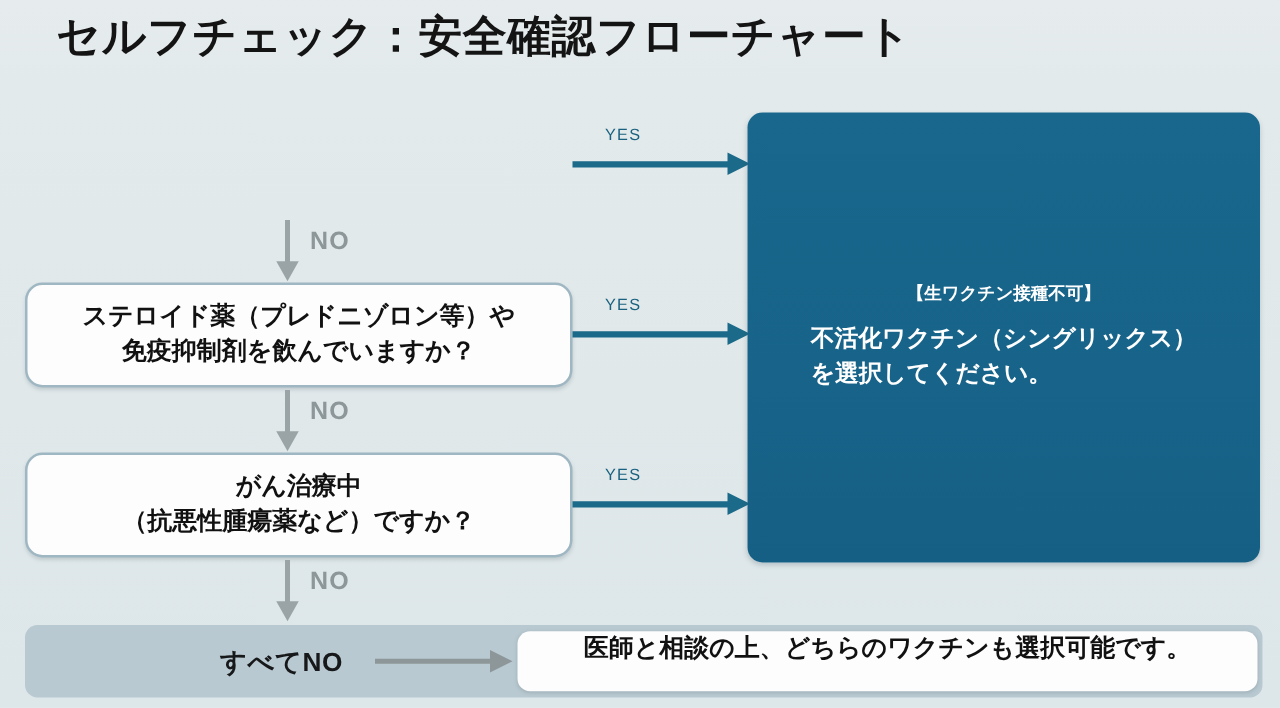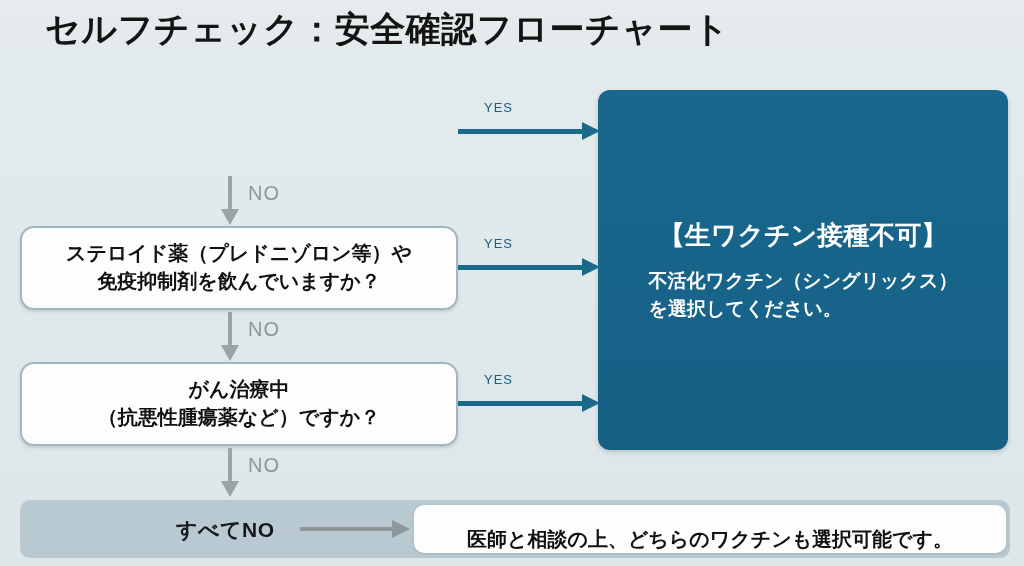--- a/index.html
+++ b/index.html
@@ -128,21 +128,21 @@
     height: 0;
     border-left: 9px solid transparent;
     border-right: 9px solid transparent;
     border-top: 16px solid #9aa3a6;
   }
   .no-label {
     position: absolute;
     left: 40px;
     top: 6px;
     font-size: 20px;
-    font-weight: normal;
+    font-weight: bold;
     color: #8d9698;
     letter-spacing: 1px;
   }
 
   
   #result-panel {
     position: absolute;
     left: 598px;
     top: 90px;
     width: 410px;
@@ -151,21 +151,21 @@
     background: linear-gradient(180deg, #19678c 0%, #176389 60%, #165f84 100%);
     border-radius: 12px;
     box-shadow: 0 2px 4px rgba(60,80,95,0.25);
     display: flex;
     flex-direction: column;
     align-items: center;
     justify-content: center;
     box-sizing: border-box;
   }
   #result-panel .res-head {
-    font-size: 26px;
+    font-size: 14px;
     font-weight: bold;
     color: #ffffff;
     margin-bottom: 14px;
     text-align: center;
   }
   #result-panel .res-body {
     font-size: 19px;
     font-weight: bold;
     color: #ffffff;
     line-height: 1.45;
@@ -212,21 +212,21 @@
   #final-box {
     position: absolute;
     left: 414px;
     top: 505px;
     width: 592px;
     height: 48px;
     background: #fdfdfd;
     border-radius: 10px;
     box-shadow: 0 1px 3px rgba(90,110,120,0.25);
     display: flex;
-    align-items: flex-end;
+    align-items: flex-start;
     justify-content: center;
     box-sizing: border-box;
   }
   #final-box .final-text {
     font-size: 20px;
     font-weight: bold;
     color: #111;
     white-space: nowrap;
   }
 </style>

